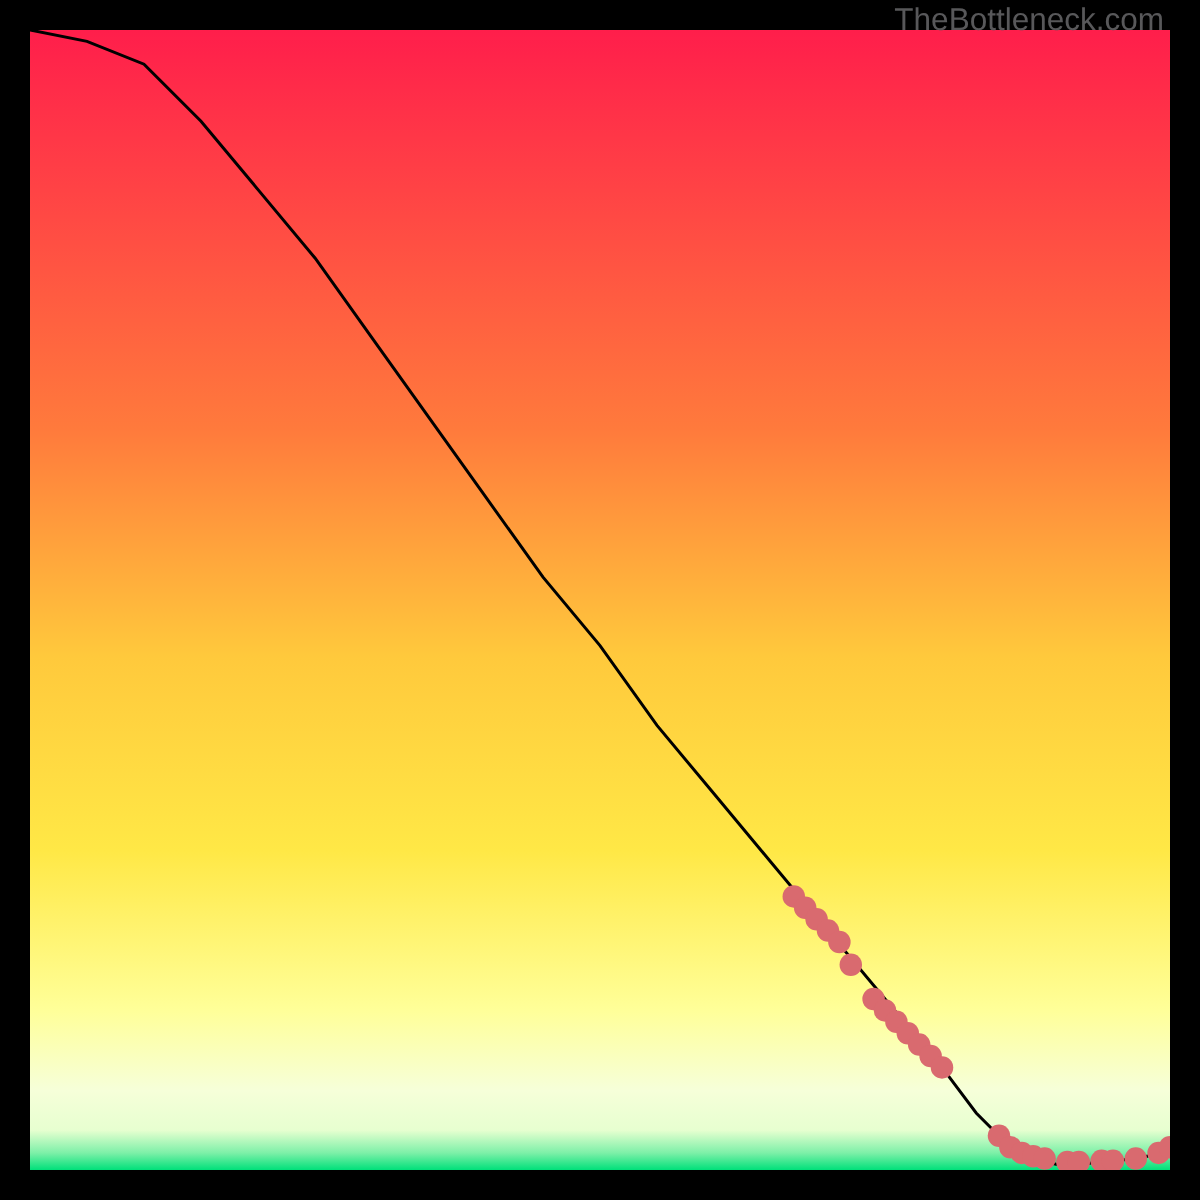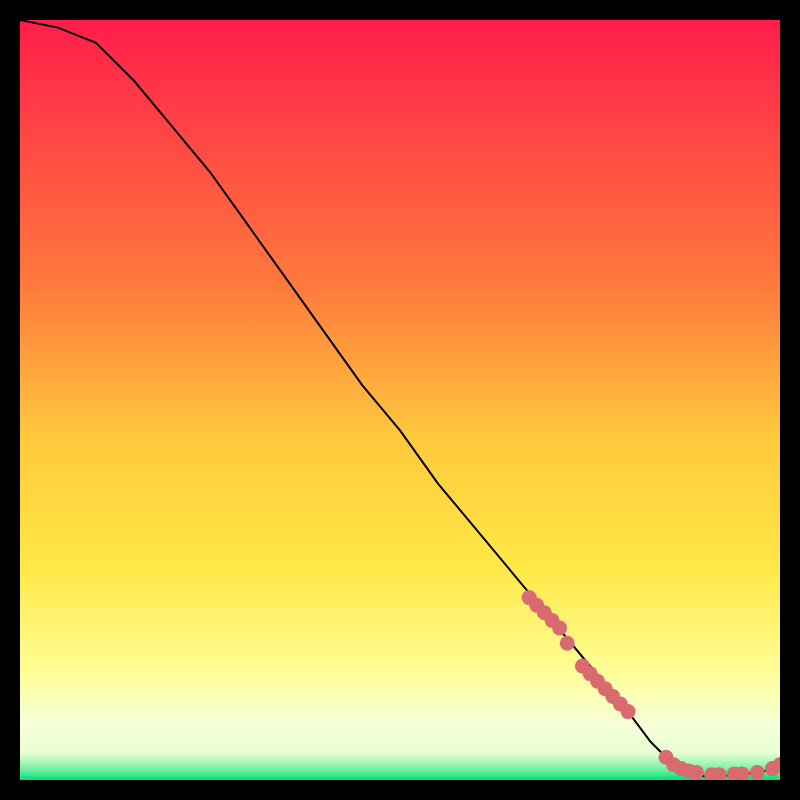--- a/index.html
+++ b/index.html
@@ -49,14 +49,15 @@
         <circle cx="676.4" cy="752.4" r="7.5" fill="#d96a6f"></circle>
         <circle cx="691.6" cy="754.7" r="7.5" fill="#d96a6f"></circle>
         <circle cx="699.2" cy="754.7" r="7.5" fill="#d96a6f"></circle>
         <circle cx="714.4" cy="753.9" r="7.5" fill="#d96a6f"></circle>
         <circle cx="722.0" cy="753.9" r="7.5" fill="#d96a6f"></circle>
         <circle cx="737.2" cy="752.4" r="7.5" fill="#d96a6f"></circle>
         <circle cx="752.4" cy="748.6" r="7.5" fill="#d96a6f"></circle>
         <circle cx="760.0" cy="744.8" r="7.5" fill="#d96a6f"></circle>
       </svg>
 </div>
+<div class="watermark">TheBottleneck.com</div>
 
 </div>
 
 </body></html>

